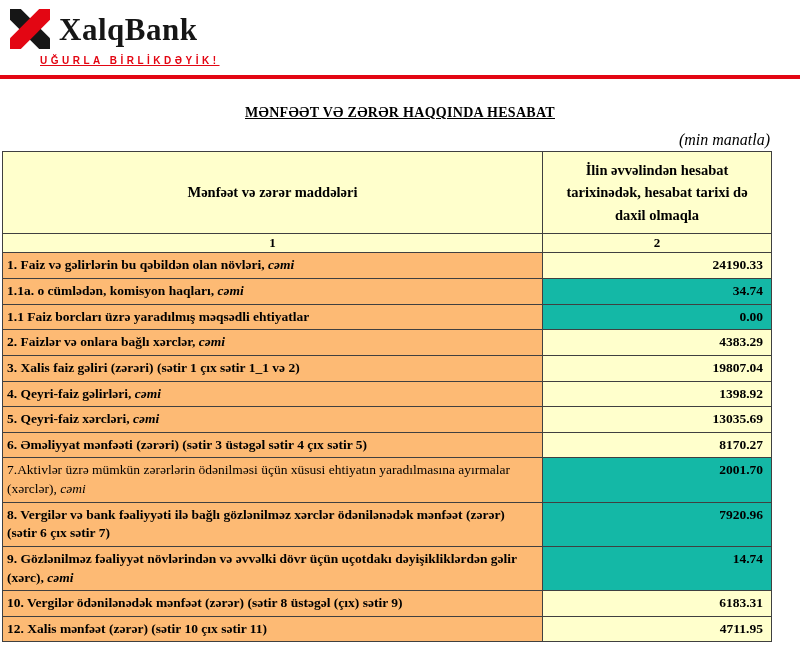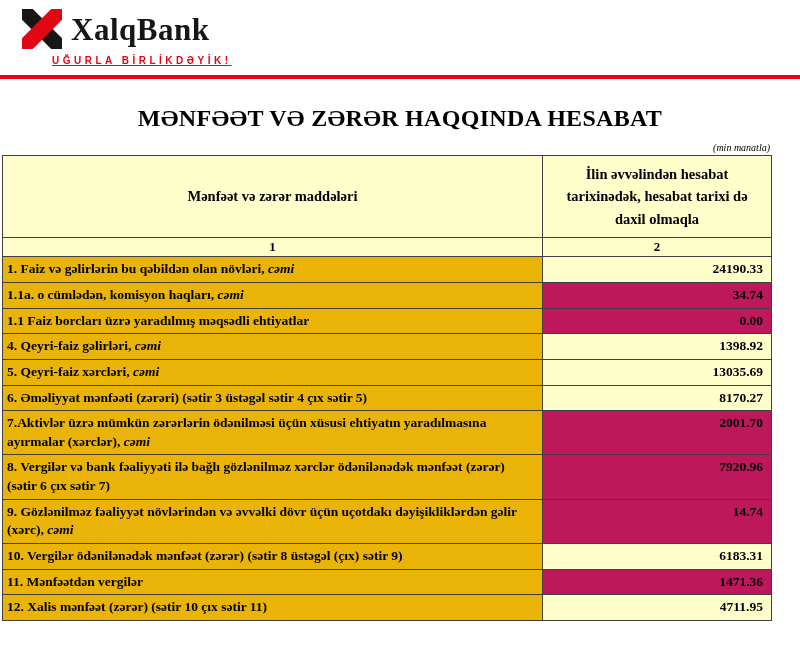--- a/index.html
+++ b/index.html
@@ -4,75 +4,75 @@
 <style>
   * { box-sizing: border-box; }
   html, body { margin: 0; padding: 0; }
   body {
     width: 800px; height: 663px; overflow: hidden;
     background: #ffffff; color: #000;
     font-family: "Liberation Serif", "DejaVu Serif", serif;
   }
 
   
-  .header { padding: 9px 0 0 22px; }
+  .header { padding: 9px 0 0 10px; }
   .brand-row { display: flex; align-items: center; }
   .logo-mark { width: 40px; height: 40px; flex: 0 0 auto; }
   .logo-mark svg { width: 40px; height: 40px; display: block; }
   .brand-name {
     margin-left: 9px; font-size: 31px; font-weight: 700;
     letter-spacing: 0.5px; color: #161616; line-height: 1;
     font-family: "Liberation Serif", "DejaVu Serif", serif;
   }
   .tagline {
     margin: 6px 0 0 30px;
     color: #e30613; font-weight: 700; font-size: 10px;
     letter-spacing: 3.5px;
     font-family: "Liberation Sans", "DejaVu Sans", sans-serif;
     text-decoration: underline;
   }
   .red-rule { height: 4px; background: #e30613; margin-top: 9px; }
 
   
   .report-title {
-    text-align: center; font-size: 24px; font-weight: 700;
-    letter-spacing: 0.3px; margin: 26px 0 10px 0;
+    text-align: center; font-size: 14px; font-weight: 700;
+    letter-spacing: 0.3px; margin: 26px 0 10px 0; text-decoration: underline;
   }
   .content { width: 770px; margin-left: 2px; }
   .unit-note {
-    text-align: right; font-style: italic; font-size: 10px;
+    text-align: right; font-style: italic; font-size: 16px;
     margin: 0 2px 2px 0;
   }
 
   table.report {
     width: 100%; border-collapse: collapse; table-layout: fixed;
   }
   table.report td, table.report th { border: 1px solid #404040; }
 
   th.col-head {
     background: #ffffcc; font-size: 14.5px; font-weight: 700;
     text-align: center; vertical-align: middle;
     padding: 7px 10px; line-height: 1.55;
   }
   tr.idx-row td {
     background: #ffffcc; text-align: center; font-weight: 700;
     font-size: 13px; padding: 1px 2px;
   }
 
   td.lbl-cell {
-    background: #eab308; font-size: 13.5px; font-weight: 700;
+    background: #fdba74; font-size: 13.5px; font-weight: 700;
     padding: 3px 6px 3px 4px; line-height: 1.38; vertical-align: middle;
   }
-  tr.plain td.lbl-cell { font-weight: 700; margin-left: 12px; }
+  tr.plain td.lbl-cell { font-weight: 400; margin-left: 12px; }
   td.val-cell {
     background: #ffffcc; font-size: 13.5px; font-weight: 700;
     text-align: right; padding: 3px 8px 3px 4px;
     vertical-align: top; line-height: 1.38;
   }
-  td.val-cell.white { background: #be185d; }
+  td.val-cell.white { background: #14b8a6; }
   .sfx { font-style: italic; }
 </style>
 </head>
 <body>
 
 <header class="header">
   <div class="brand-row">
     <span class="logo-mark">
       <svg viewBox="0 0 48 48" aria-hidden="true">
         <polygon fill="#161616" points="0,0 13,0 48,35 48,48 35,48 0,13"></polygon>
@@ -114,20 +114,28 @@
         </tr>
         <tr>
           <td class="lbl-cell"><span>1.1a. o cümlədən, komisyon haqları, </span><span class="sfx">cəmi</span></td>
           <td class="val-cell white">34.74</td>
         </tr>
         <tr>
           <td class="lbl-cell"><span>1.1 Faiz borcları üzrə yaradılmış məqsədli ehtiyatlar</span></td>
           <td class="val-cell white">0.00</td>
         </tr>
         <tr>
+          <td class="lbl-cell"><span>2. Faizlər və onlara bağlı xərclər, </span><span class="sfx">cəmi</span></td>
+          <td class="val-cell">4383.29</td>
+        </tr>
+        <tr>
+          <td class="lbl-cell"><span>3. Xalis faiz gəliri (zərəri) (sətir 1 çıx sətir 1_1 və 2)</span></td>
+          <td class="val-cell">19807.04</td>
+        </tr>
+        <tr>
           <td class="lbl-cell"><span>4. Qeyri-faiz gəlirləri, </span><span class="sfx">cəmi</span></td>
           <td class="val-cell">1398.92</td>
         </tr>
         <tr>
           <td class="lbl-cell"><span>5. Qeyri-faiz xərcləri, </span><span class="sfx">cəmi</span></td>
           <td class="val-cell">13035.69</td>
         </tr>
         <tr>
           <td class="lbl-cell"><span>6. Əməliyyat mənfəəti (zərəri) (sətir 3 üstəgəl sətir 4 çıx sətir 5)</span></td>
           <td class="val-cell">8170.27</td>
@@ -142,24 +150,20 @@
         </tr>
         <tr>
           <td class="lbl-cell"><span>9. Gözlənilməz fəaliyyət növlərindən və əvvəlki dövr üçün uçotdakı dəyişikliklərdən gəlir (xərc), </span><span class="sfx">cəmi</span></td>
           <td class="val-cell white">14.74</td>
         </tr>
         <tr>
           <td class="lbl-cell"><span>10. Vergilər ödənilənədək mənfəət (zərər) (sətir 8 üstəgəl (çıx) sətir 9)</span></td>
           <td class="val-cell">6183.31</td>
         </tr>
         <tr>
-          <td class="lbl-cell"><span>11. Mənfəətdən vergilər</span></td>
-          <td class="val-cell white">1471.36</td>
-        </tr>
-        <tr>
           <td class="lbl-cell"><span>12. Xalis mənfəət (zərər) (sətir 10 çıx sətir 11)</span></td>
           <td class="val-cell">4711.95</td>
         </tr>
 
       </tbody>
     </table>
   </div>
 </main>
 
 </body></html>

